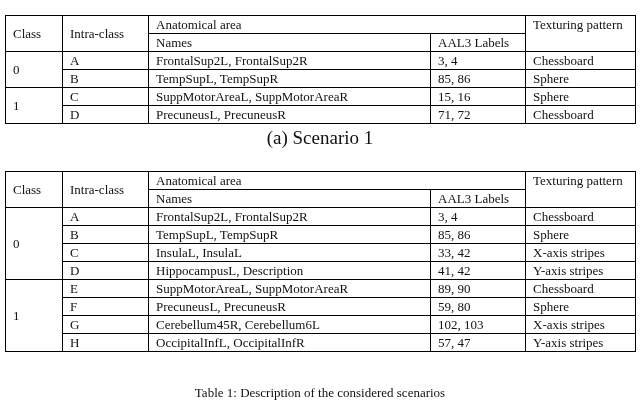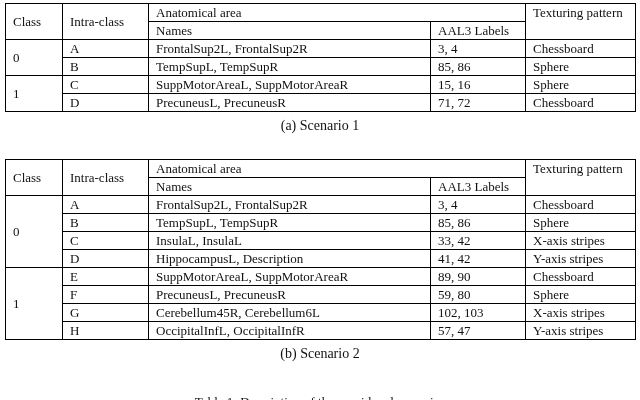--- a/index.html
+++ b/index.html
@@ -4,21 +4,21 @@
 <style>
   * { box-sizing: border-box; margin: 0; padding: 0; }
   html, body {
     width: 640px; height: 400px;
     overflow: hidden;
     background: #ffffff;
     color: #111111;
     font-family: "Liberation Serif", "DejaVu Serif", serif;
   }
   .page { padding-top: 3px; }
-  figure.table-figure { margin: 0 auto 26px auto; width: 630px; }
+  figure.table-figure { margin: 12px auto 26px auto; width: 630px; }
   table {
     border-collapse: collapse;
     table-layout: fixed;
     width: 630px;
   }
   th, td {
     border: 1px solid #000000;
     font-size: 13px;
     font-weight: normal;
     text-align: left;
@@ -29,21 +29,21 @@
     vertical-align: middle;
   }
   th.c-anat { vertical-align: bottom; }
   th.c-patternhead {
     white-space: normal;
     vertical-align: top;
     line-height: 16px;
   }
   figcaption {
     text-align: center;
-    font-size: 14px;
+    font-size: 19px;
     line-height: 15px;
     margin-top: 6px;
   }
   .partial-caption {
     text-align: center;
     font-size: 13px;
     line-height: 15px;
     margin-top: 33px;
     white-space: nowrap;
   }
@@ -173,17 +173,16 @@
               <td class="c-pattern">X-axis stripes</td>
             </tr>
             <tr>
               <td class="c-intra">H</td>
               <td class="c-names">OccipitalInfL, OccipitalInfR</td>
               <td class="c-labels">57, 47</td>
               <td class="c-pattern">Y-axis stripes</td>
             </tr>
           </tbody>
     </table>
-    <figcaption>(b) Scenario 2</figcaption>
   </figure>
 </div>
   <div class="partial-caption">Table 1: Description of the considered scenarios</div>
 </div>
 
 </body></html>

